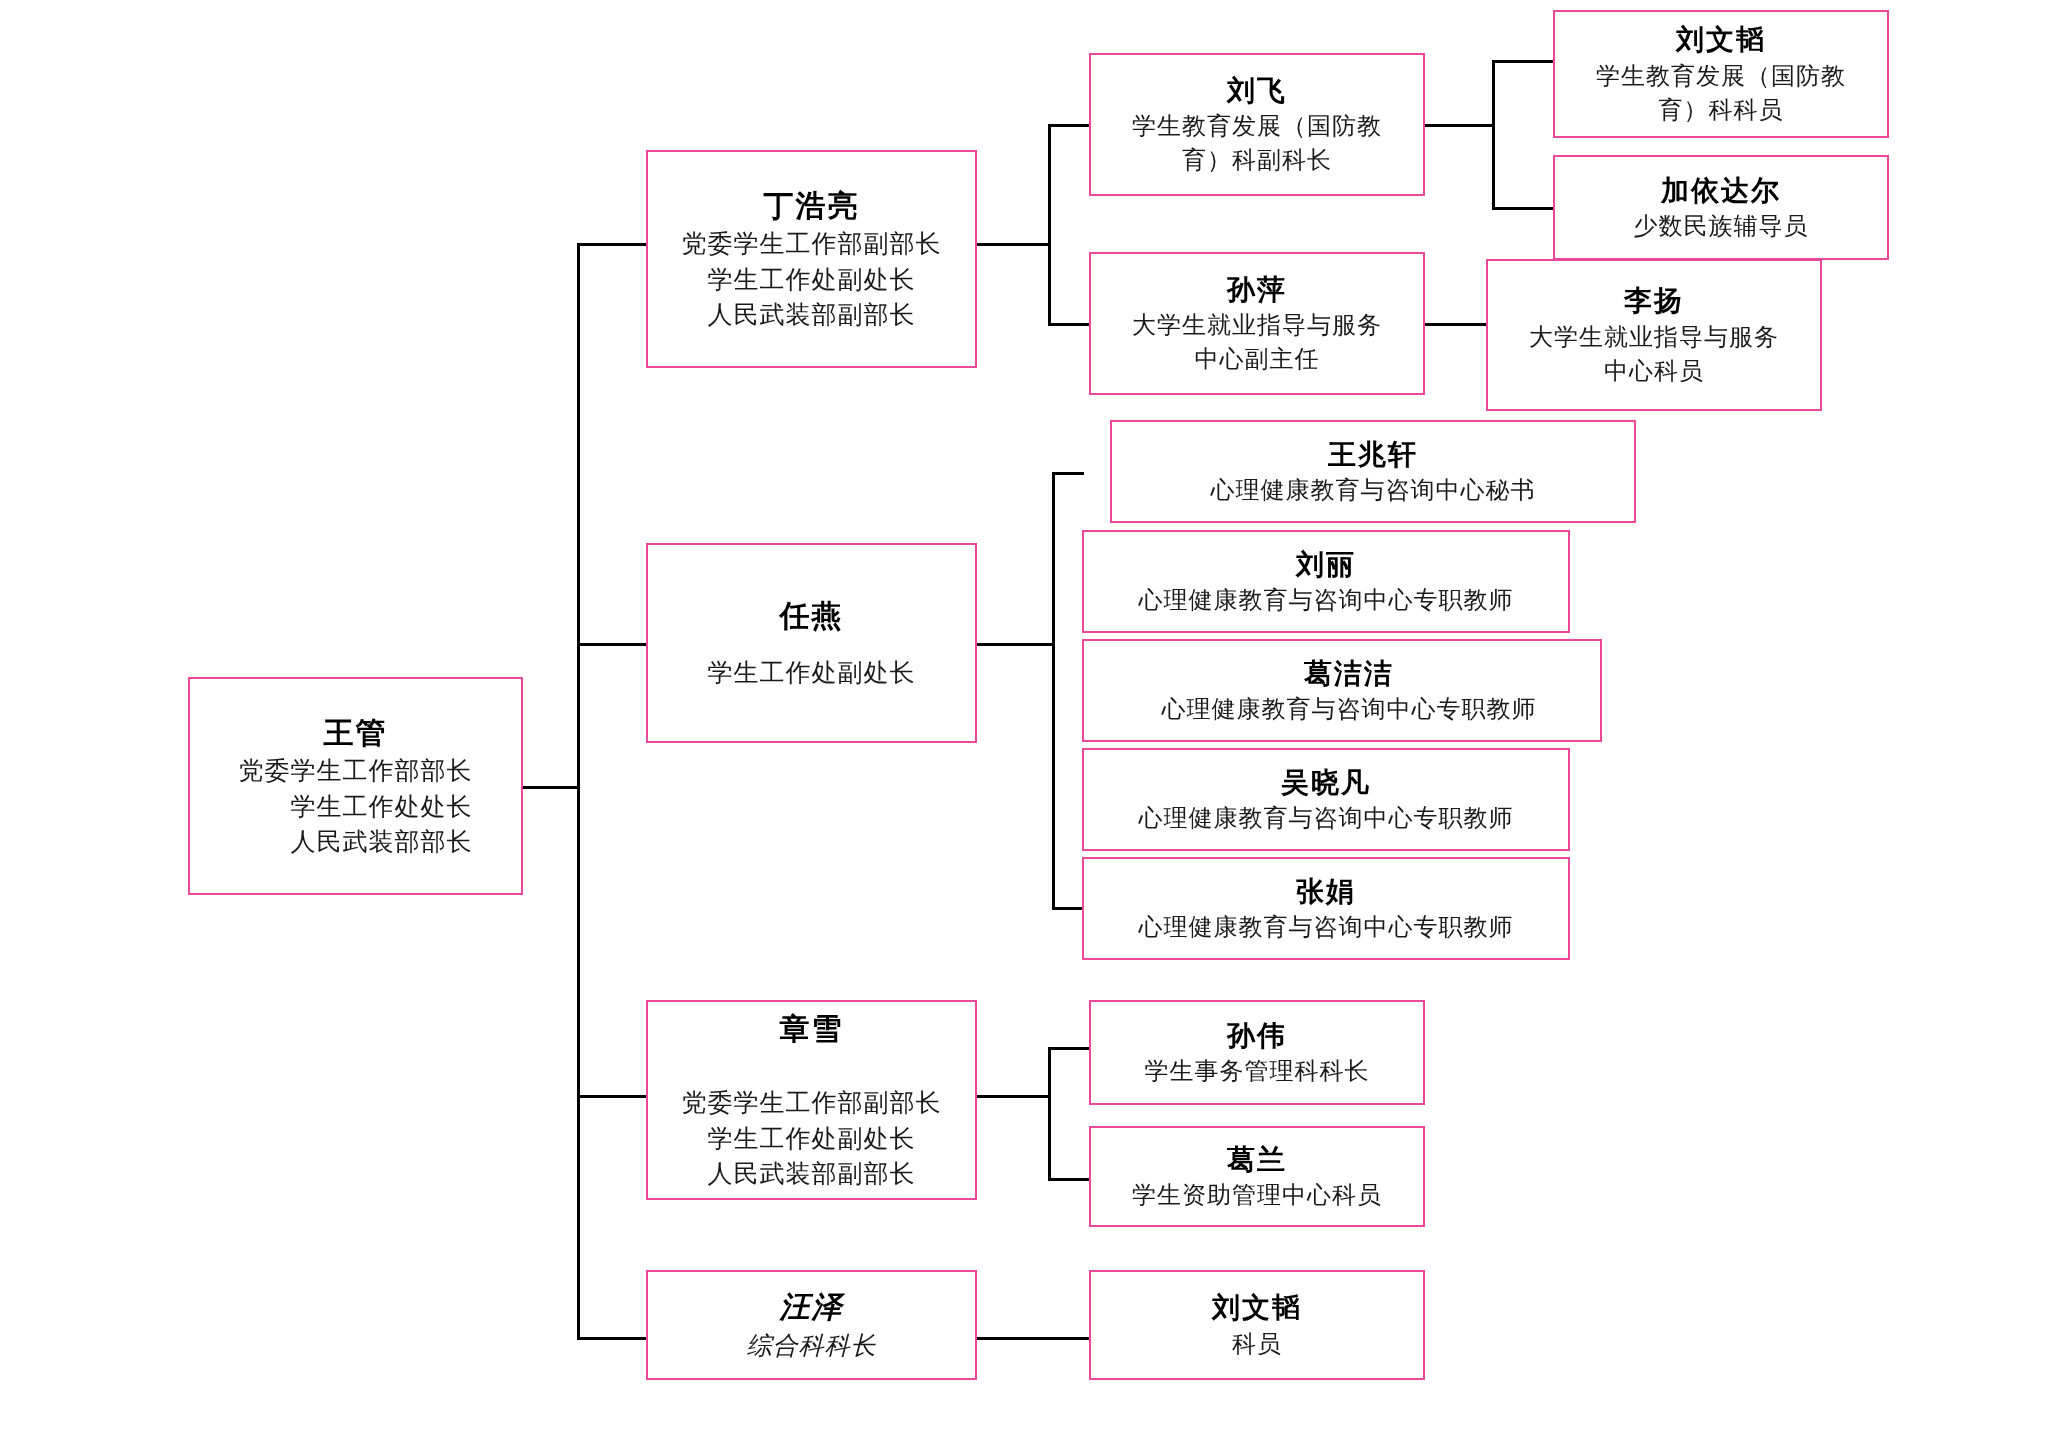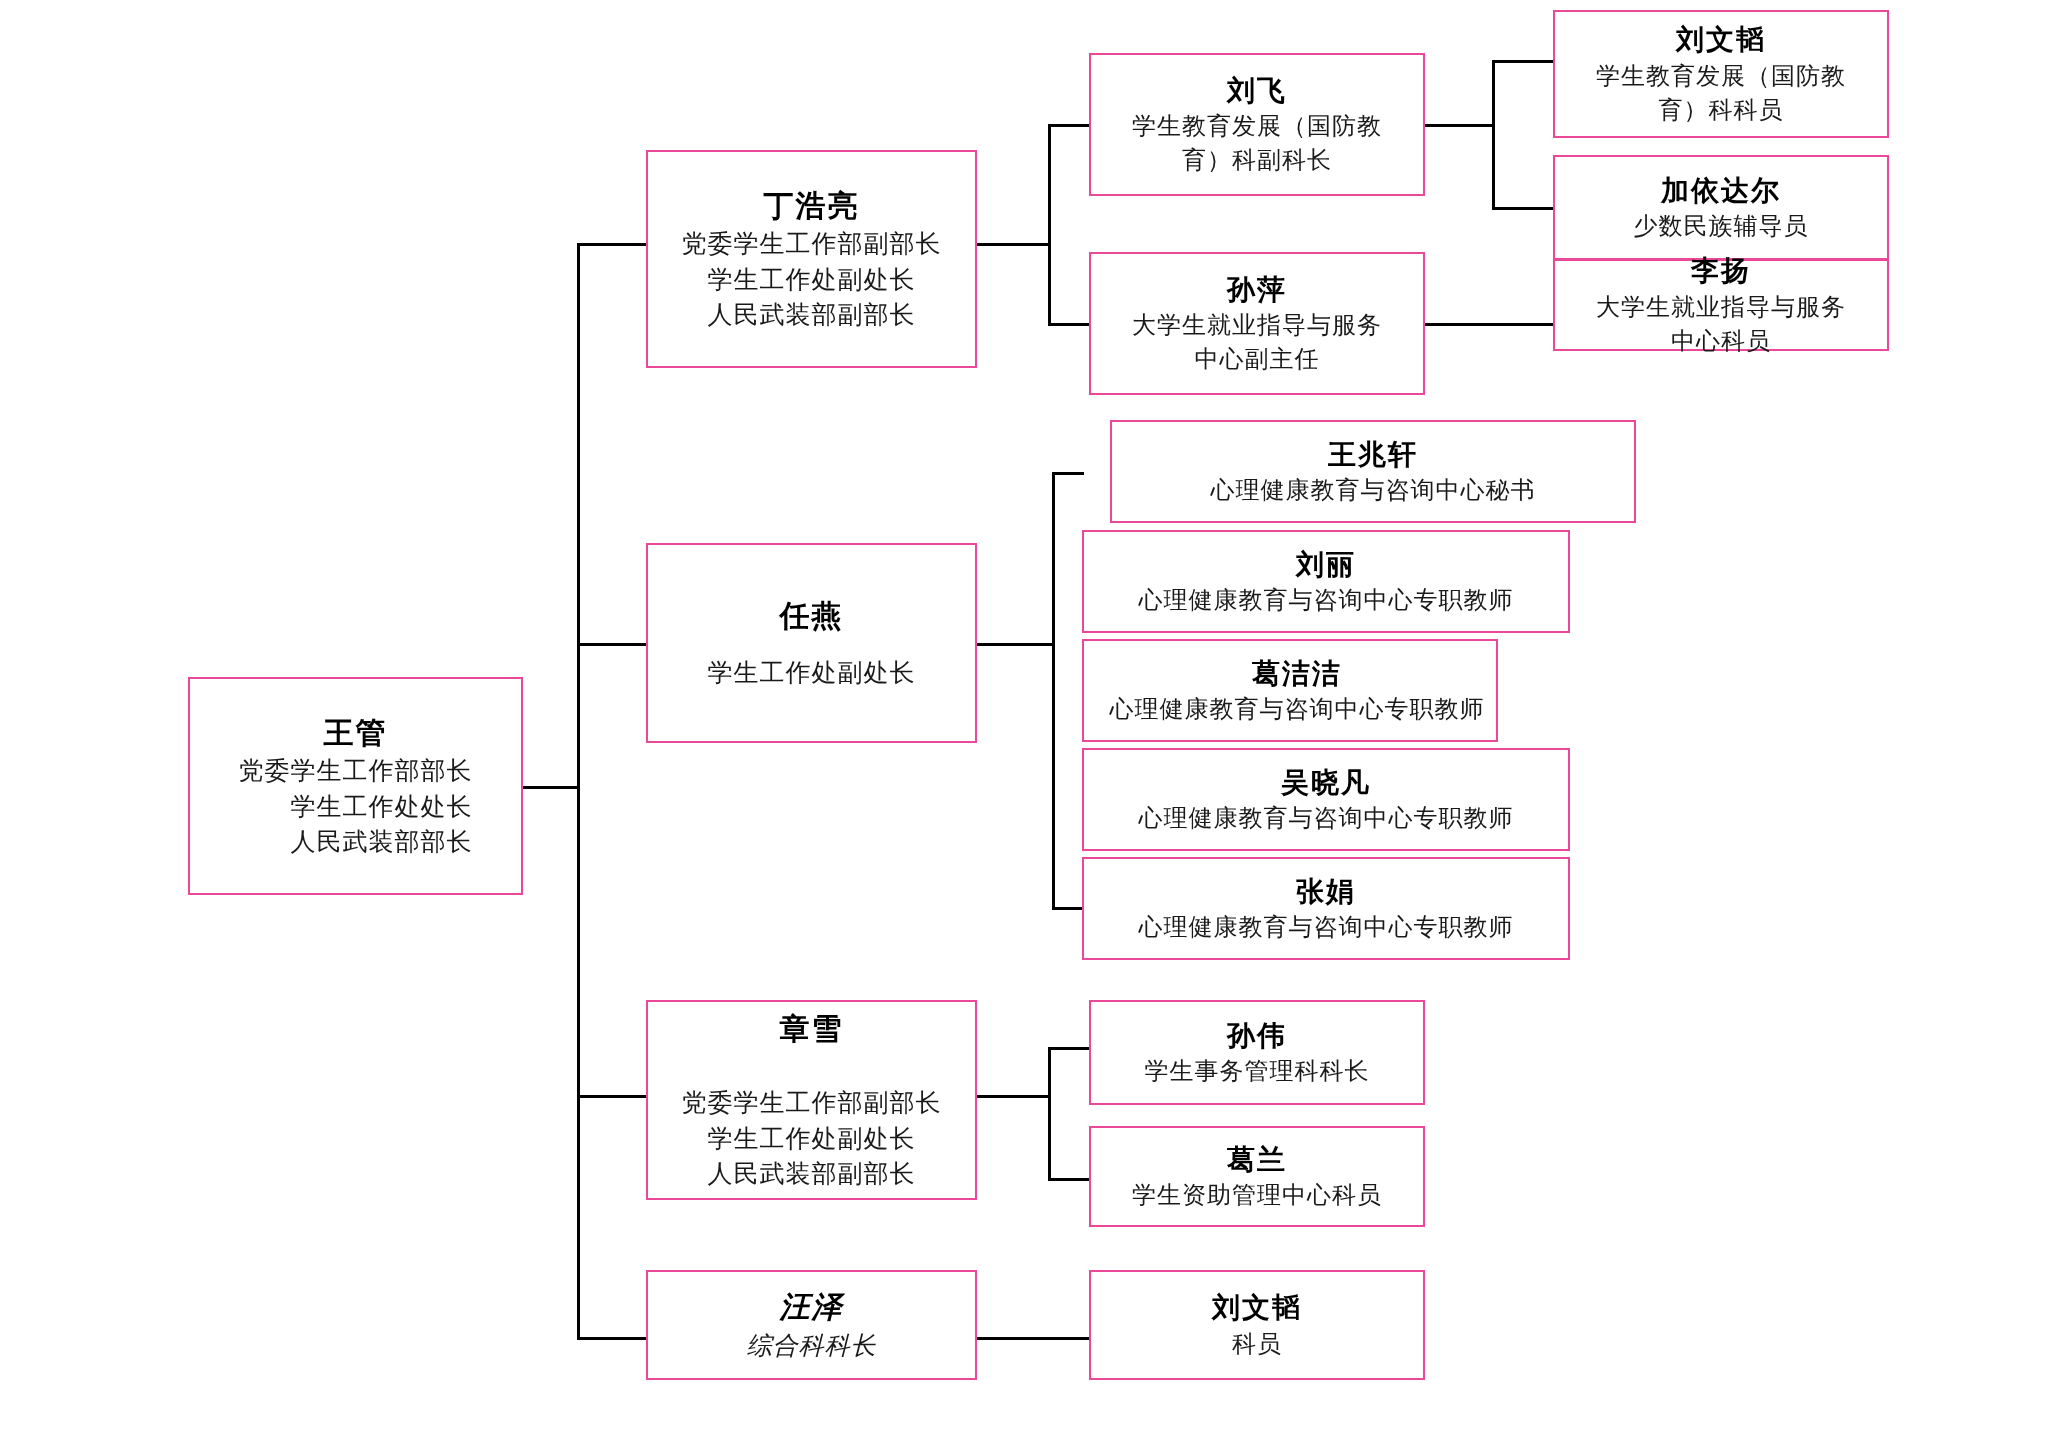--- a/index.html
+++ b/index.html
@@ -156,21 +156,21 @@
     </div>
   </div>
 
   <div class="node lvl4" style="left:1553px; top:155px; width:336px; height:105px;">
     <div class="nm">加依达尔</div>
     <div class="tt">
       <div>少数民族辅导员</div>
     </div>
   </div>
 
-  <div class="node lvl4" style="left:1553px; top:259px; width:336px; height:92px;">
+  <div class="node lvl4" style="left:1486px; top:259px; width:336px; height:152px;">
     <div class="nm">李扬</div>
     <div class="tt">
       <div>大学生就业指导与服务</div>
       <div>中心科员</div>
     </div>
   </div>
 
   <div class="node lvl3" style="left:1082px; top:420px; width:526px; height:103px;margin-left:28px;">
     <div class="nm">王兆轩</div>
     <div class="tt">
@@ -178,21 +178,21 @@
     </div>
   </div>
 
   <div class="node lvl3" style="left:1082px; top:530px; width:488px; height:103px;text-align:right;">
     <div class="nm">刘丽</div>
     <div class="tt">
       <div>心理健康教育与咨询中心专职教师</div>
     </div>
   </div>
 
-  <div class="node lvl3" style="left:1082px; top:639px; width:416px; height:103px;padding-left:20px;">
+  <div class="node lvl3" style="left:1082px; top:639px; width:520px; height:103px;padding-left:20px;">
     <div class="nm">葛洁洁</div>
     <div class="tt">
       <div>心理健康教育与咨询中心专职教师</div>
     </div>
   </div>
 
   <div class="node lvl3" style="left:1082px; top:748px; width:488px; height:103px;">
     <div class="nm">吴晓凡</div>
     <div class="tt">
       <div>心理健康教育与咨询中心专职教师</div>

